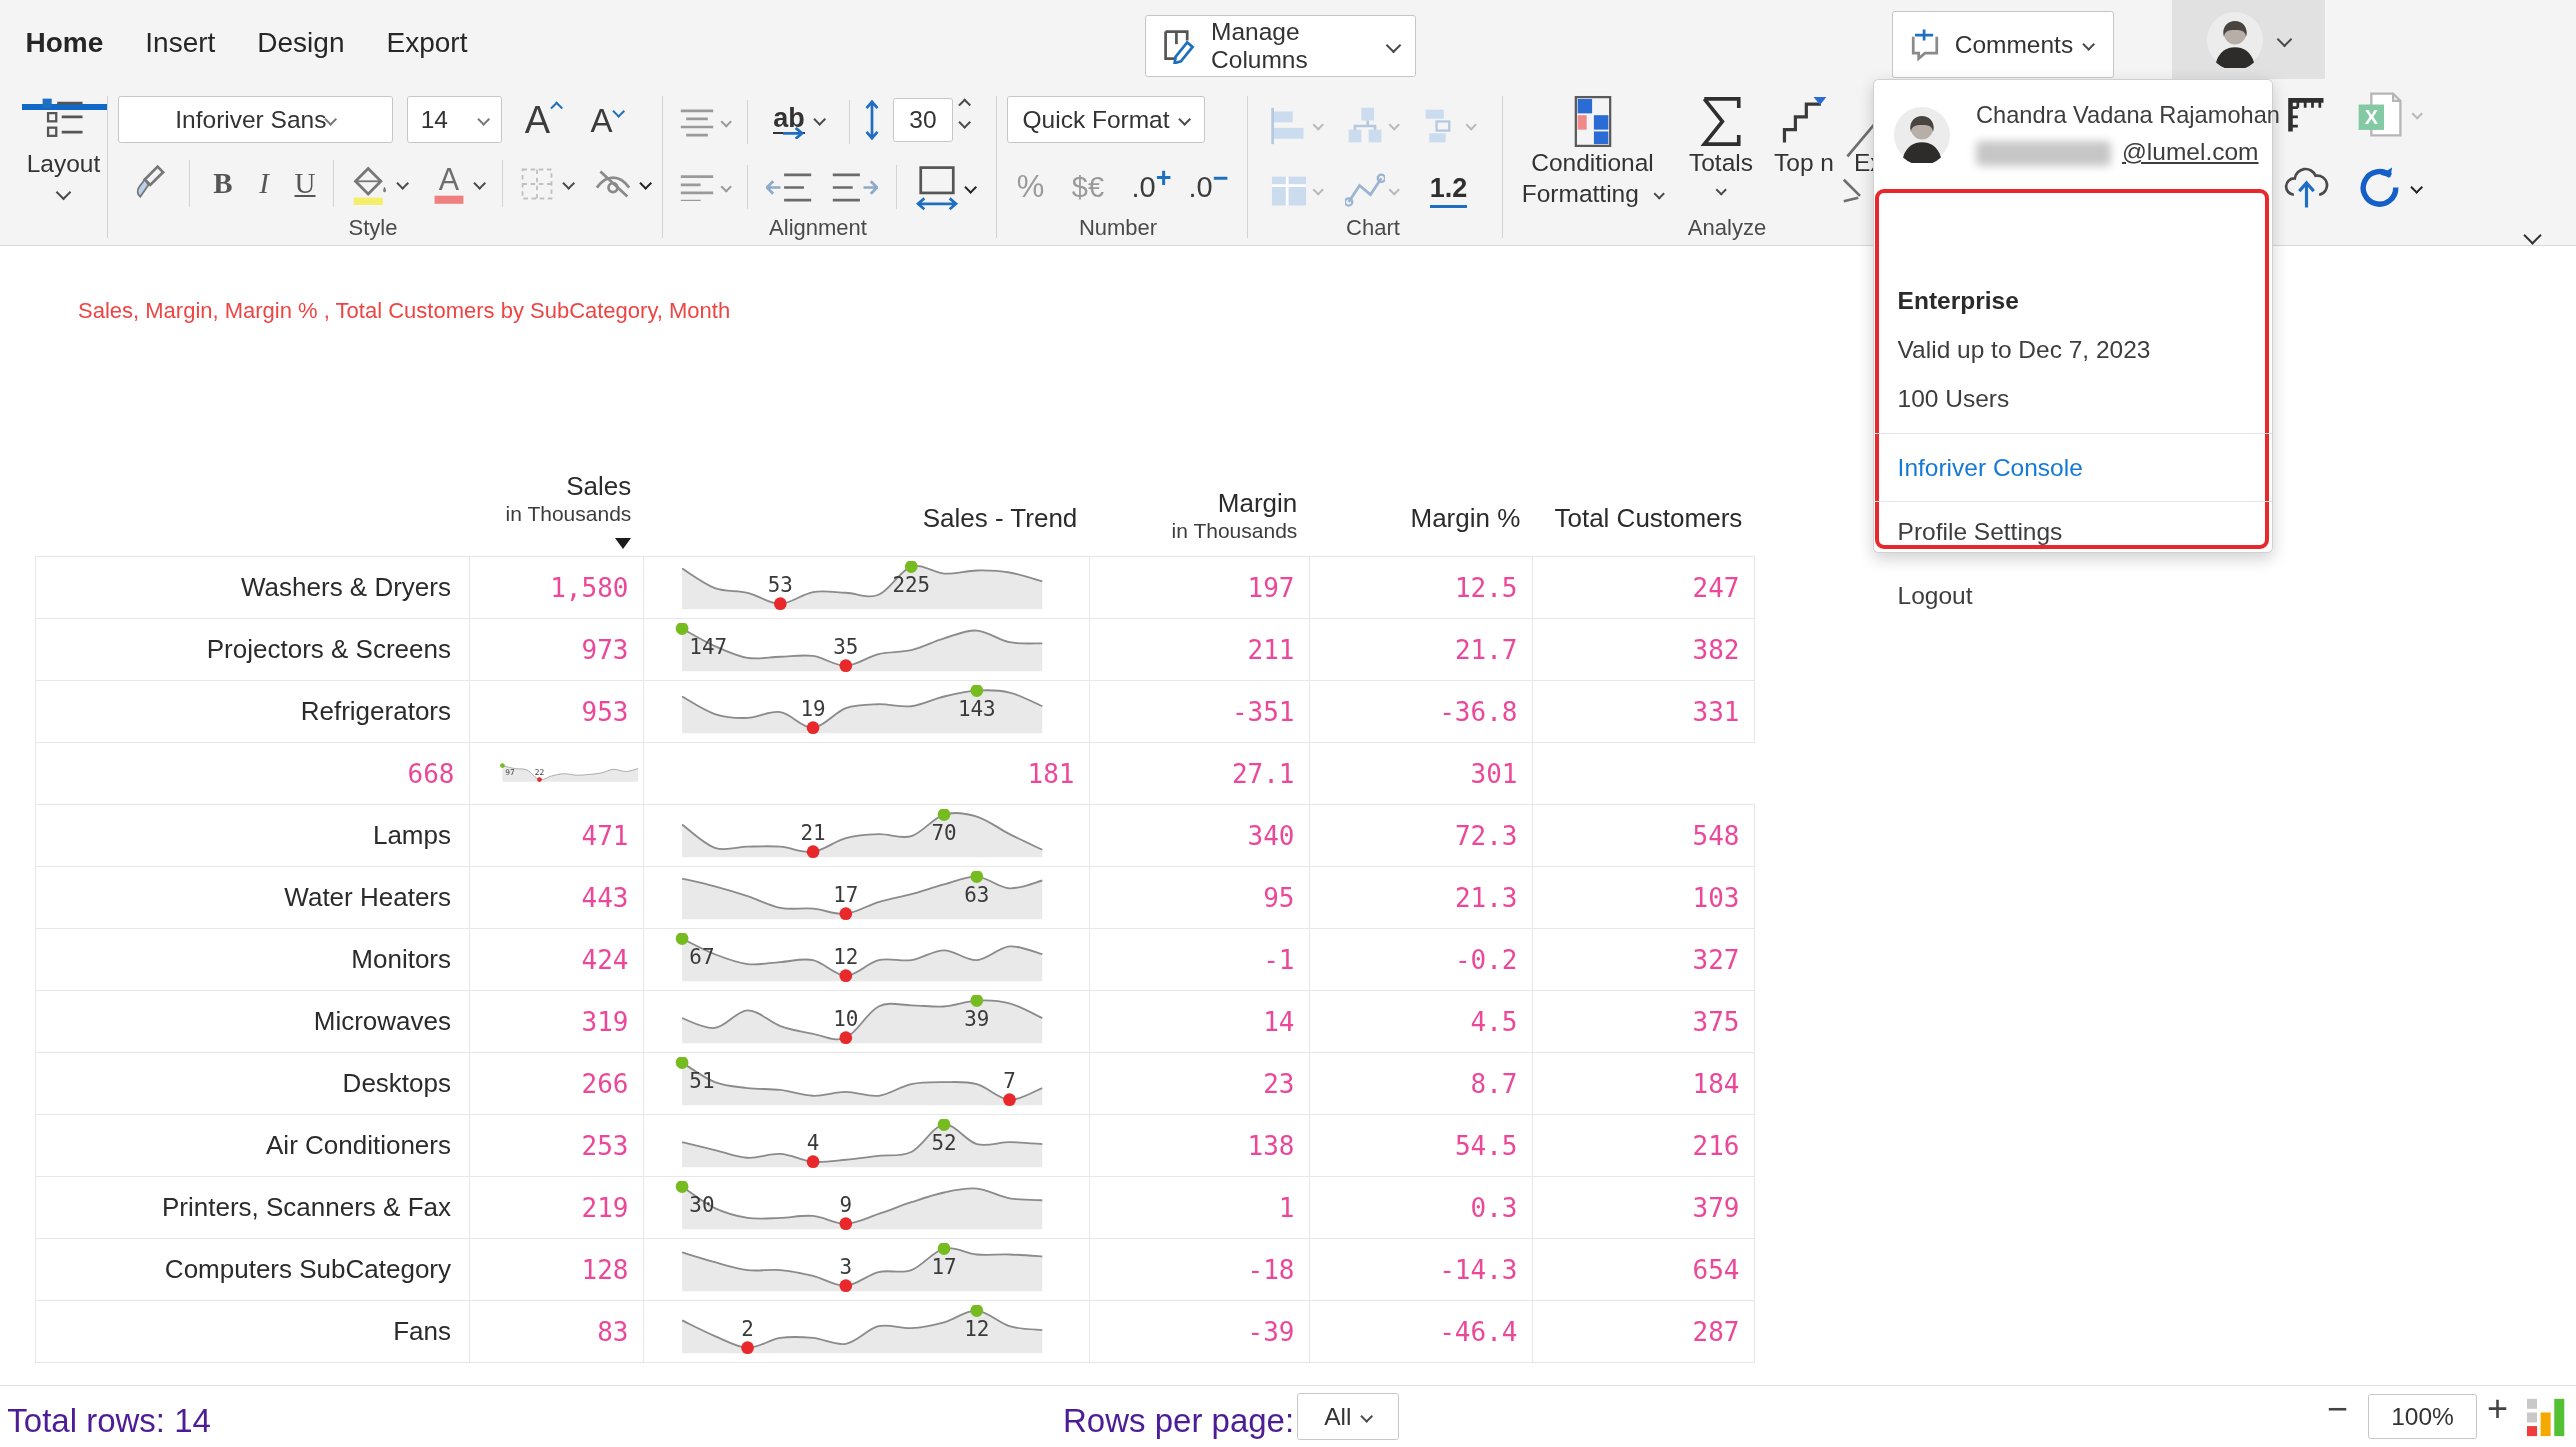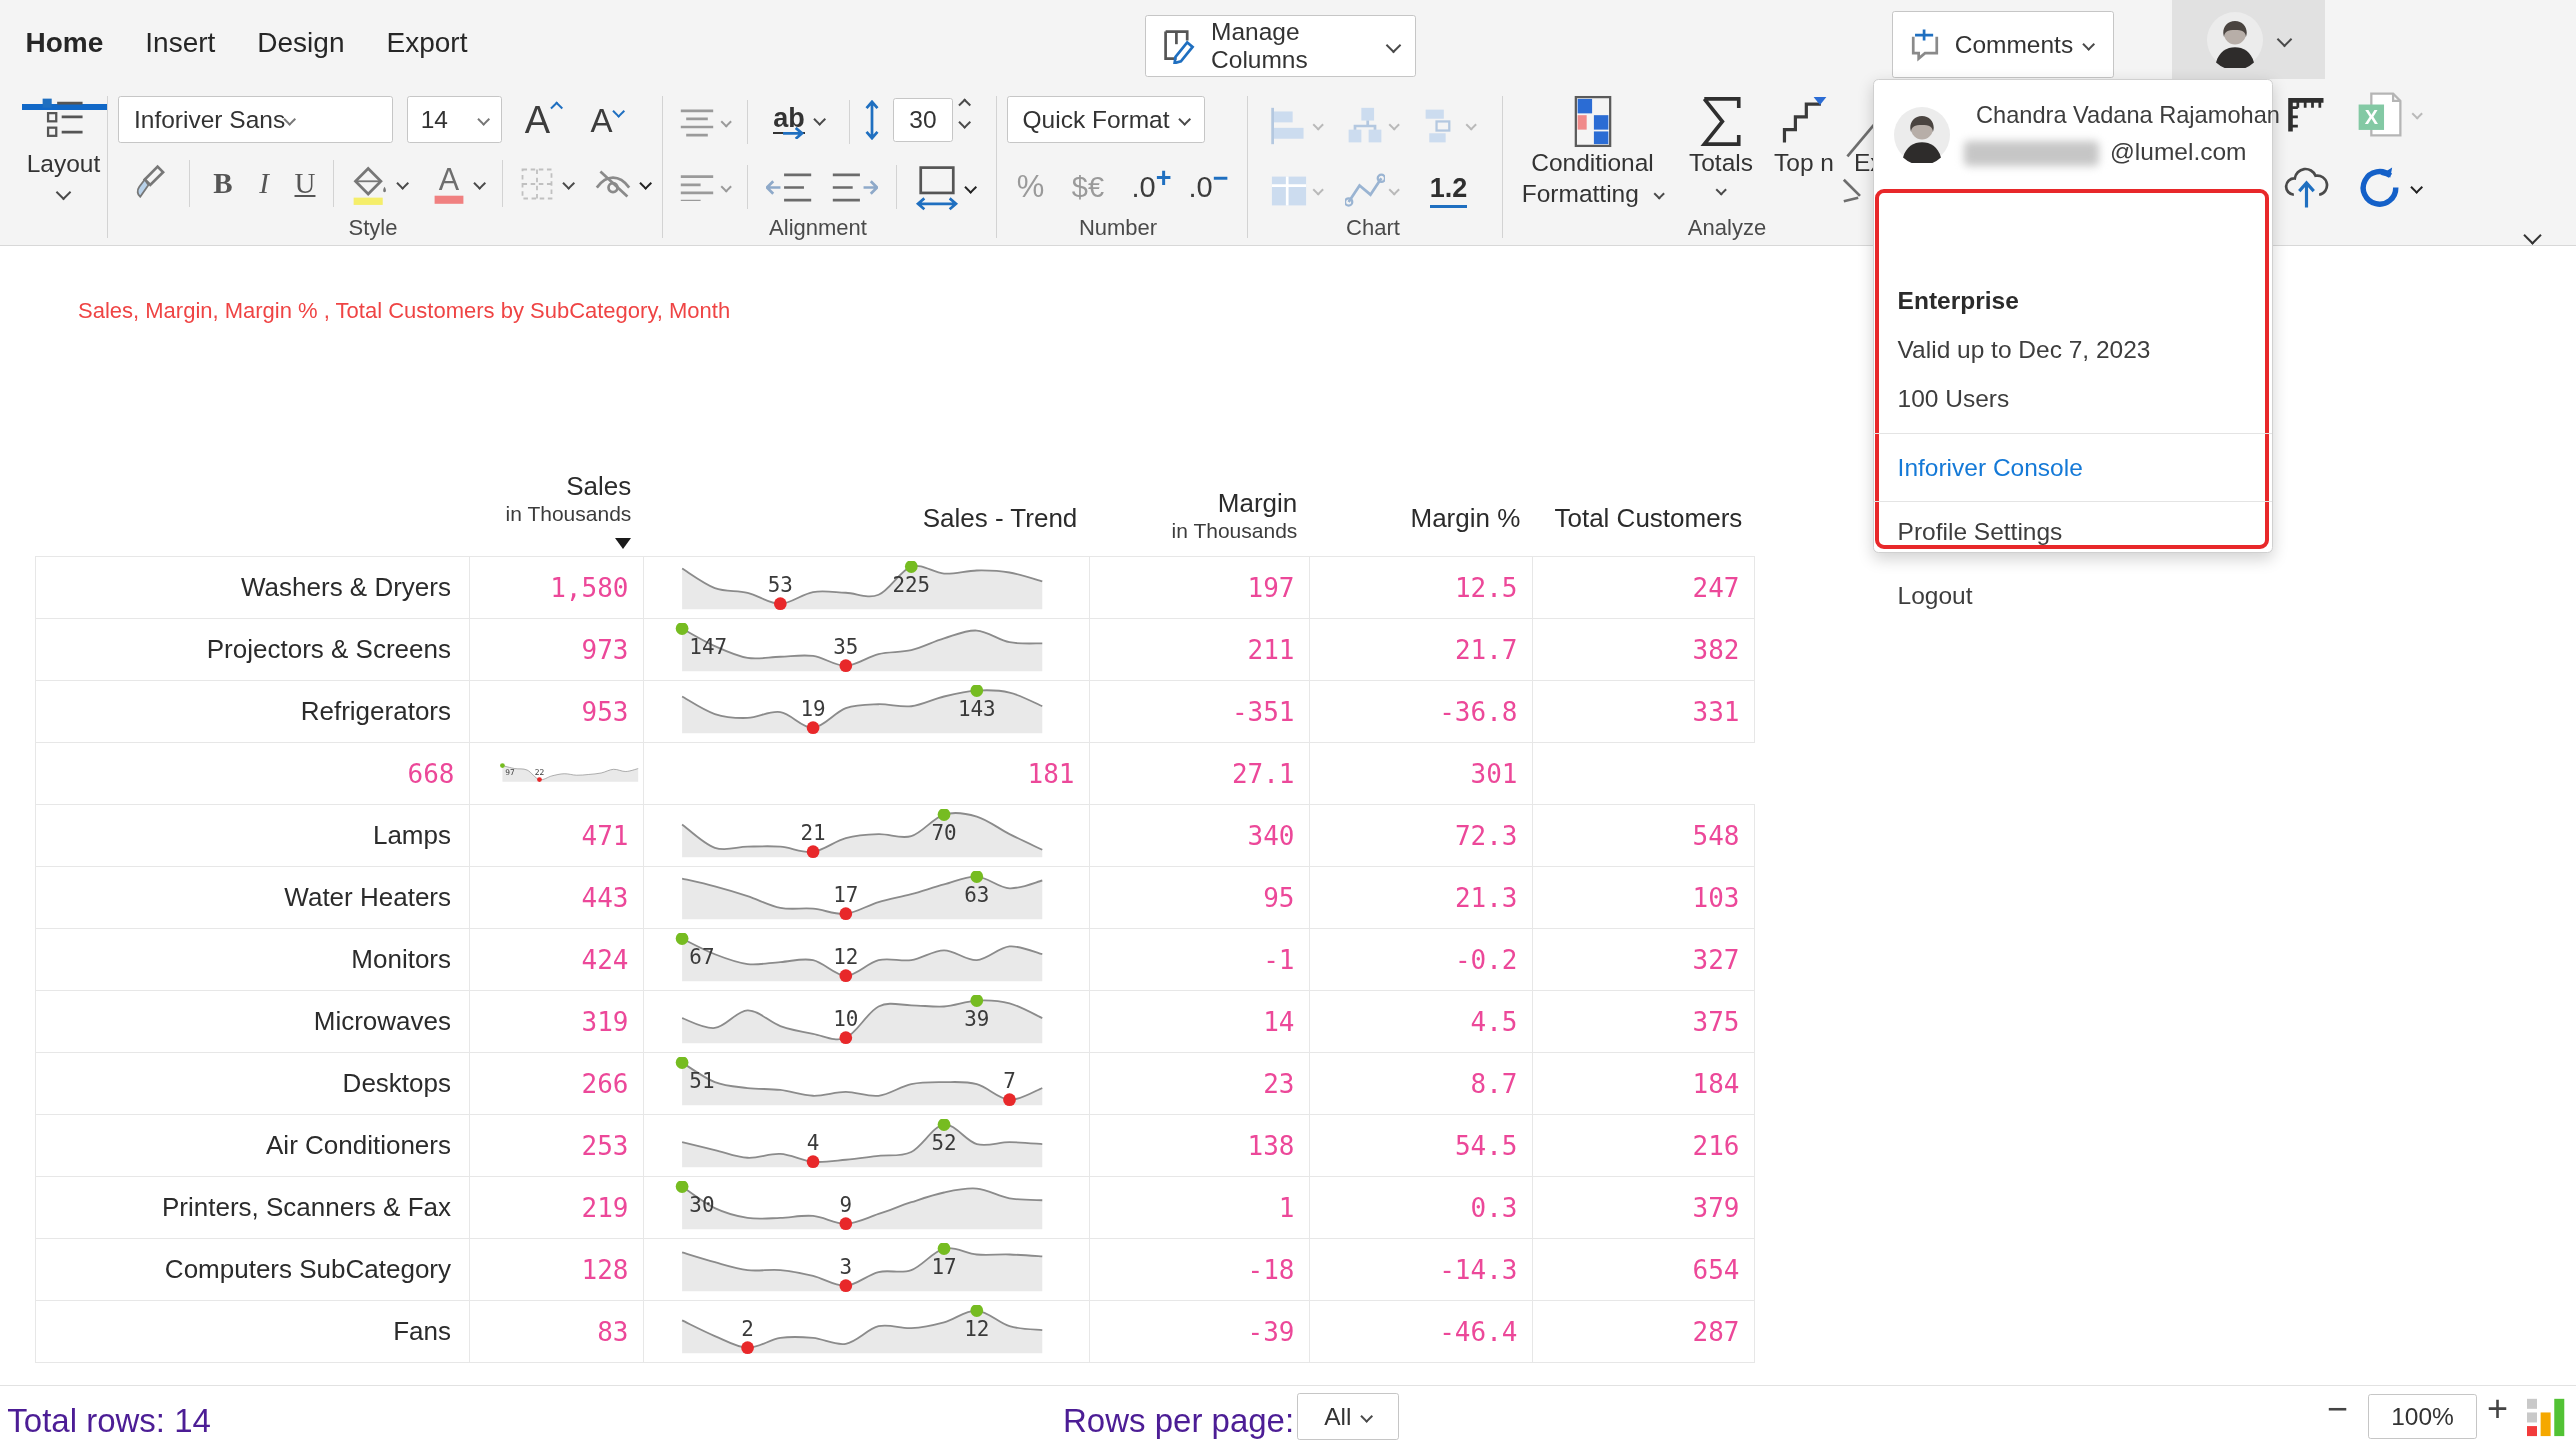--- a/index.html
+++ b/index.html
@@ -120,21 +120,21 @@
             <rect x="10" y="36" width="9" height="9" fill="none" stroke="#555" stroke-width="2.5"></rect>
             <path d="M20 9h28M25 24h23M25 41h23" stroke="#555" stroke-width="3"></path>
           </svg>
       </span>
       <span class="lbl">Layout</span>
       <span class="chev" style="margin-top:9px;"></span>
     </div>
 
     <div class="vdiv" style="left:107px;"></div>
 
-    <div class="box" style="position:absolute;left:118px;top:96px;width:275px;height:47px;padding:0 15px;justify-content:flex-start;">
+    <div class="box" style="position:absolute;left:118px;top:96px;width:275px;height:47px;padding:0 15px;justify-content:center;">
       <span>Inforiver Sans</span>
       <span class="chev" style="width:7.3px;height:7.3px;color:#777;"></span>
     </div>
     <div class="box" style="position:absolute;left:407px;top:96px;width:95px;height:47px;padding:0 12.7px;justify-content:space-between;">
       <span>14</span>
       <span class="chev" style="width:7.3px;height:7.3px;color:#777;"></span>
     </div>
     <div class="iconbtn" style="left:514px;top:95px;width:58px;height:51px;">
       <span style="font-size:38px;color:#3c3c3c;">A</span>
         <span class="chev up" style="width:7.3px;height:7.3px;color:#1f6fc0;margin:-25.5px 0 0 1.8px;"></span>
@@ -407,21 +407,21 @@
   <div class="userpanel">
     <span style="position:absolute;left:20px;top:27px;">
       <svg width="56" height="56" viewBox="0 0 62 62">
           <circle cx="31" cy="31" r="31" fill="#ececec"></circle>
           <circle cx="31" cy="24" r="12" fill="#b7aea8"></circle>
           <path d="M31 10c-8 0-13 6-13 13 0 2 1 5 1 5 0-6 4-8 12-8s12 2 12 8c0 0 1-3 1-5 0-7-5-13-13-13z" fill="#4a4440"></path>
           <path d="M10 56c3-12 12-17 21-17s18 5 21 17a31 31 0 0 1-42 0z" fill="#2e2c2b"></path>
         </svg>
     </span>
     <div class="row" style="left:102px;top:22px;font-size:23.6px;">Chandra Vadana Rajamohan</div>
-    <div class="row" style="left:90px;top:58px;">
+    <div class="row" style="left:102px;top:58px;text-decoration:underline;">
       <span class="blurred"></span><span>@lumel.com</span>
     </div>
     <div class="redbox"></div>
     <div class="row" style="top:207px;font-weight:bold;color:#2b2b2b;">Enterprise</div>
     <div class="row" style="top:256px;">Valid up to Dec 7, 2023</div>
     <div class="row" style="top:305px;">100 Users</div>
     <div class="menudiv" style="top:353px;"></div>
     <div class="row" style="top:374px;color:#1479d7;cursor:pointer;">Inforiver Console</div>
     <div class="menudiv" style="top:421px;"></div>
     <div class="row" style="top:438px;cursor:pointer;">Profile Settings</div>

